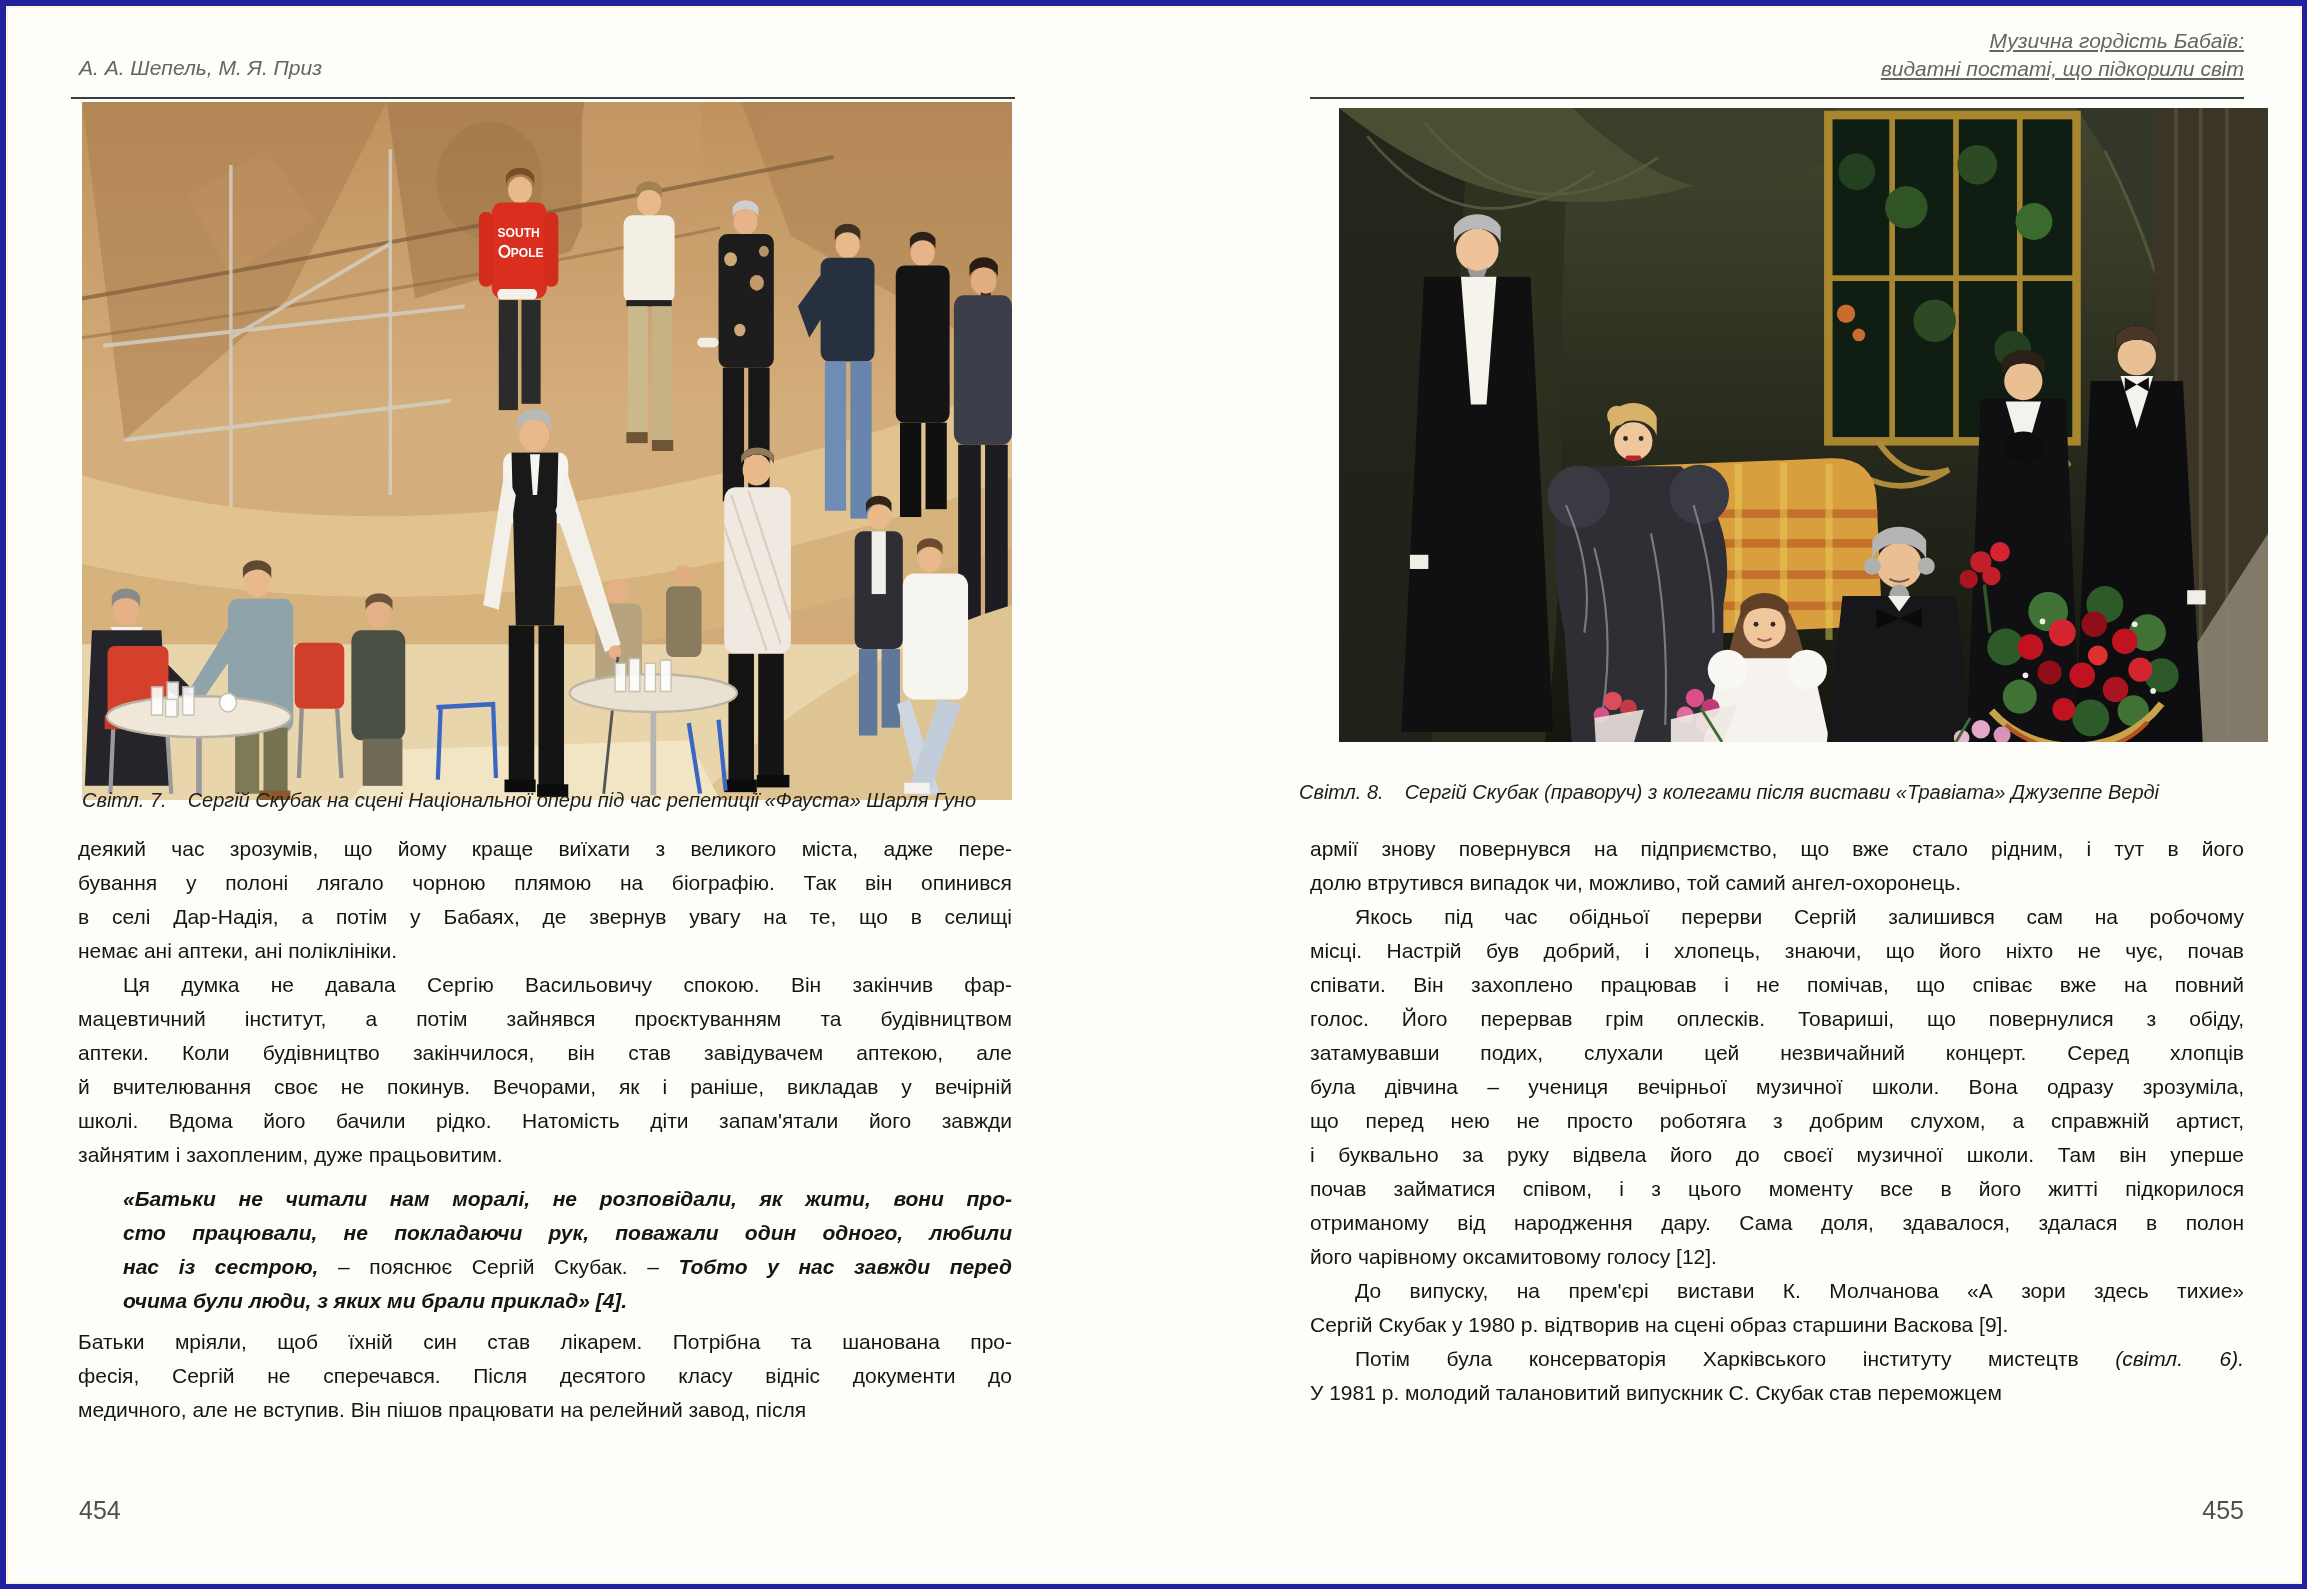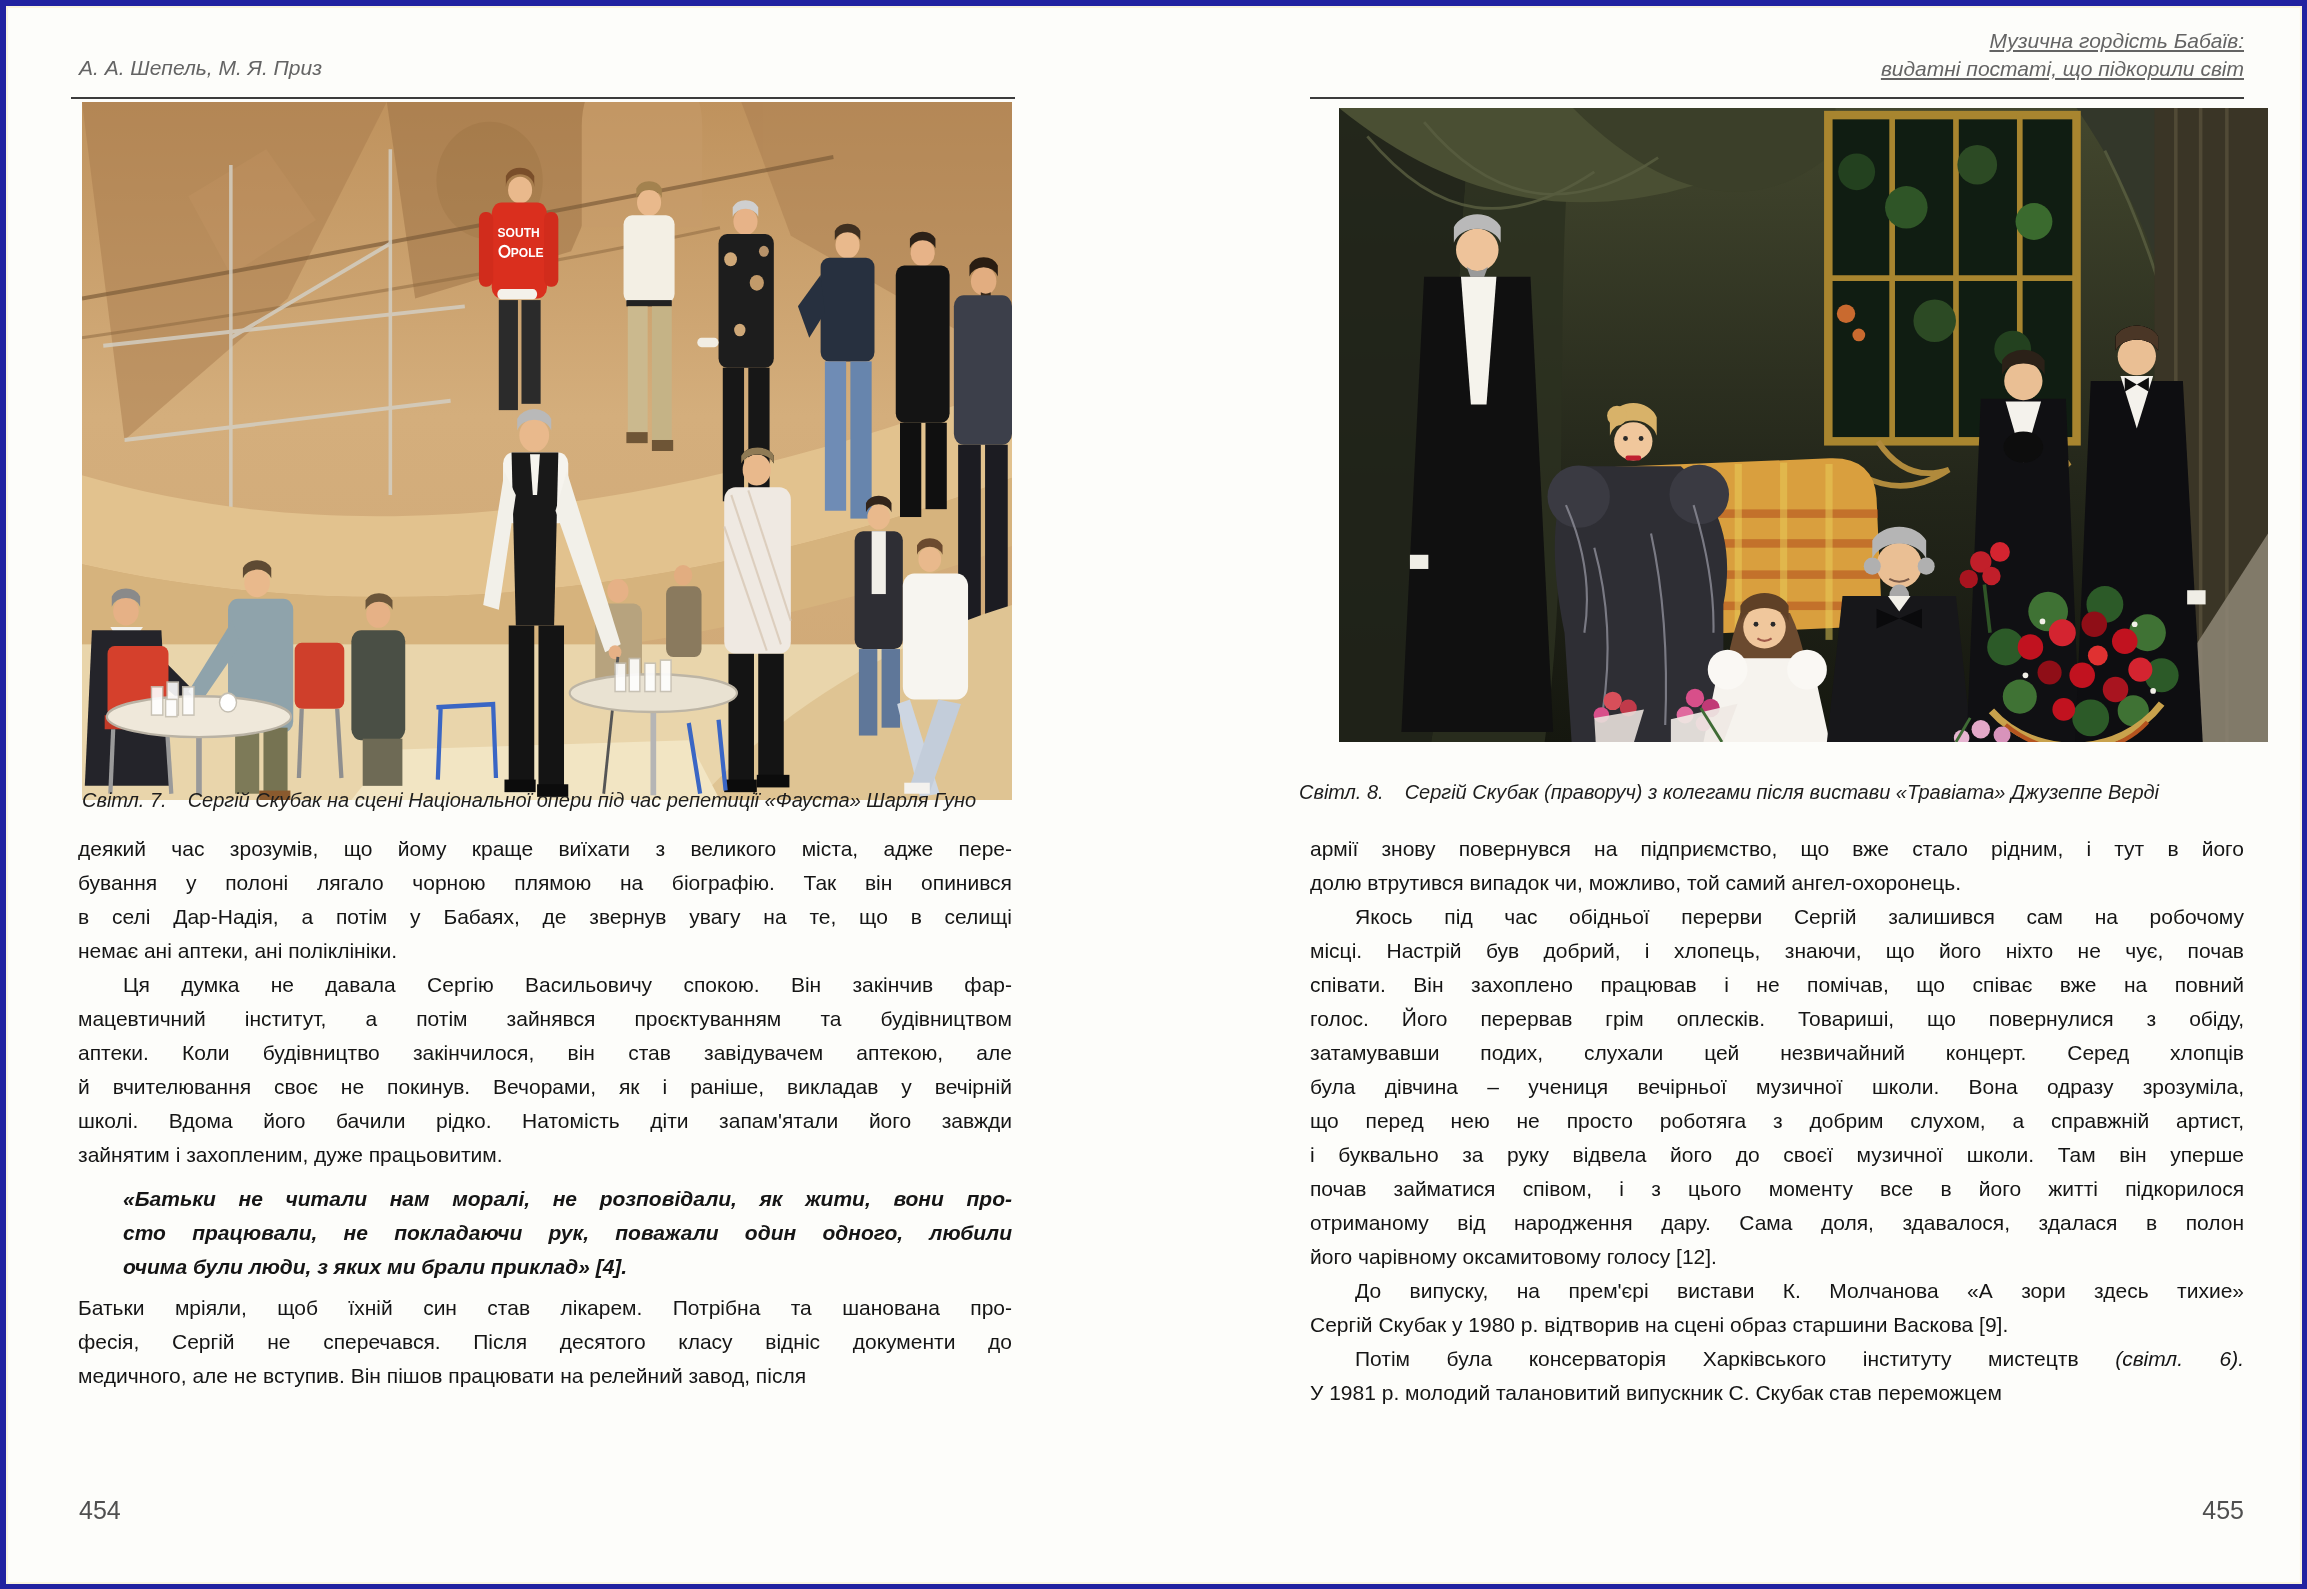--- a/index.html
+++ b/index.html
@@ -481,20 +481,21 @@
   <div class="bl last">немає ані аптеки, ані поліклініки.</div>
   <div class="bl first">Ця думка не давала Сергію Васильовичу спокою. Він закінчив фар-</div>
   <div class="bl">мацевтичний інститут, а потім зайнявся проєктуванням та будівництвом</div>
   <div class="bl">аптеки. Коли будівництво закінчилося, він став завідувачем аптекою, але</div>
   <div class="bl">й вчителювання своє не покинув. Вечорами, як і раніше, викладав у вечірній</div>
   <div class="bl">школі. Вдома його бачили рідко. Натомість діти запам'ятали його завжди</div>
   <div class="bl last">зайнятим і захопленим, дуже працьовитим.</div>
   <div class="quote">
     <div class="bl">«Батьки не читали нам моралі, не розповідали, як жити, вони про-</div>
     <div class="bl">сто працювали, не покладаючи рук, поважали один одного, любили</div>
+    <div class="bl"><span>нас із сестрою, </span><span class="roman">– пояснює Сергій Скубак. – </span><span>Тобто у нас завжди перед</span></div>
     <div class="bl last">очима були люди, з яких ми брали приклад» [4].</div>
   </div>
   <div class="bl">Батьки мріяли, щоб їхній син став лікарем. Потрібна та шанована про-</div>
   <div class="bl">фесія, Сергій не сперечався. Після десятого класу відніс документи до</div>
   <div class="bl last">медичного, але не вступив. Він пішов працювати на релейний завод, після</div>
 </div>
 
 <div class="col col-right">
   <div class="bl">армії знову повернувся на підприємство, що вже стало рідним, і тут в його</div>
   <div class="bl last">долю втрутився випадок чи, можливо, той самий ангел-охоронець.</div>

